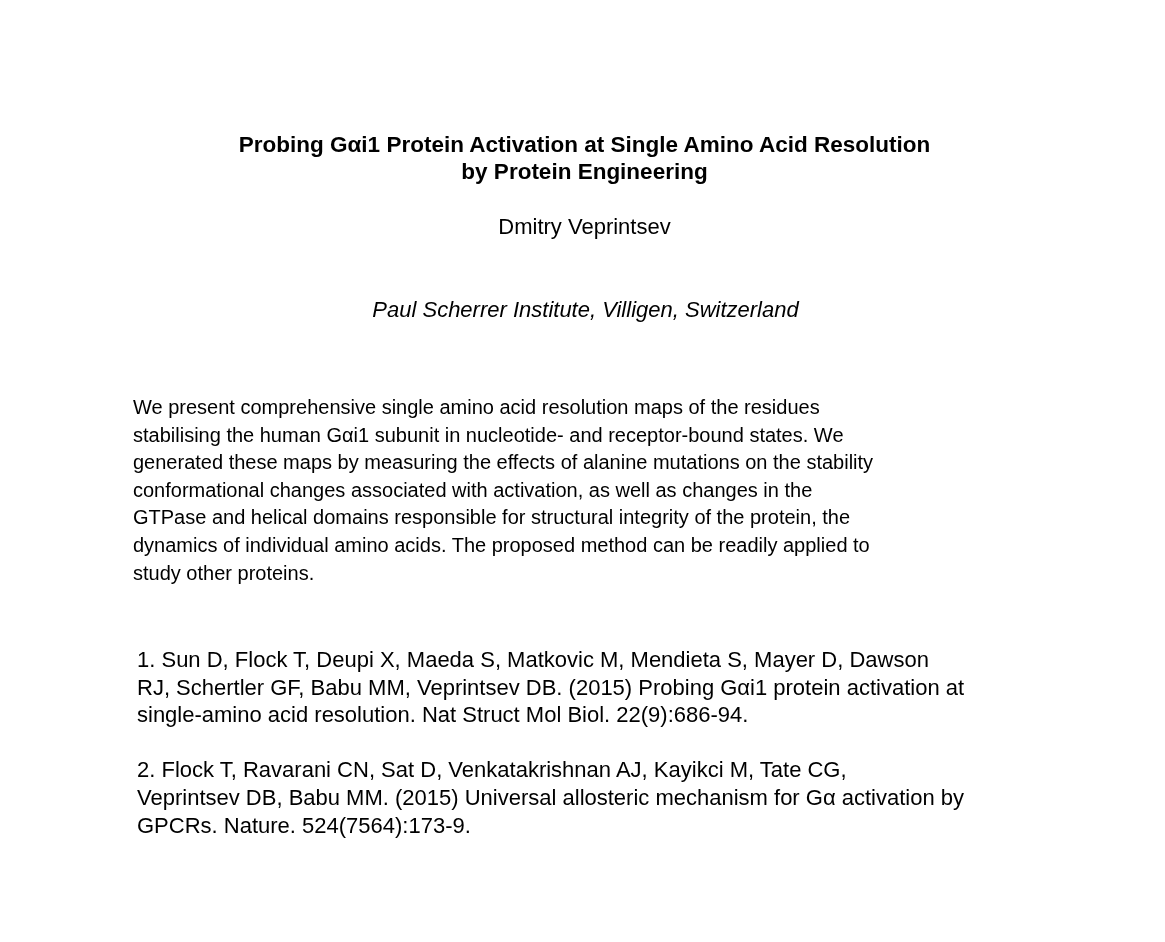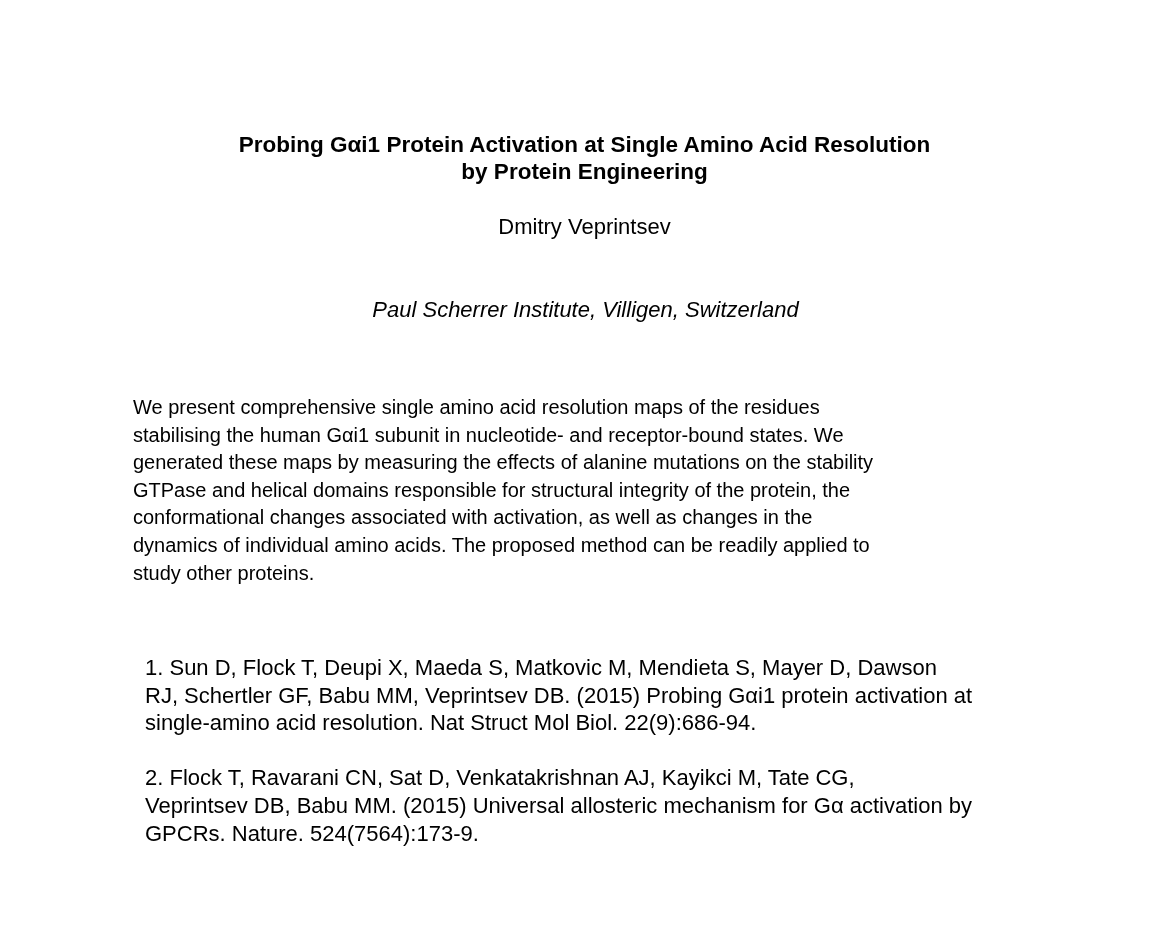--- a/index.html
+++ b/index.html
@@ -54,21 +54,21 @@
       left: 133px;
       font-size: 20px;
       line-height: 27.6px;
       margin: 0;
     }
     .abstract .line, .ref .line { display: block; white-space: nowrap; }
     .references {
       position: absolute;
       top: 642px;
       left: 133px;
-      margin: 12px;
+      margin: 4px;
       padding: 0;
       list-style: none;
     }
     .ref {
       font-size: 22px;
       line-height: 27.6px;
       margin: 0 0 27.6px 0;
     }
   </style>
 </head>
@@ -80,22 +80,22 @@
 </h1>
 
 <p class="author">Dmitry Veprintsev</p>
 
 <p class="affiliation">Paul Scherrer Institute, Villigen, Switzerland</p>
 
 <div class="abstract">
   <span class="line">We present comprehensive single amino acid resolution maps of the residues</span>
   <span class="line">stabilising the human Gαi1 subunit in nucleotide- and receptor-bound states. We</span>
   <span class="line">generated these maps by measuring the effects of alanine mutations on the stability</span>
+  <span class="line">conformational changes associated with activation, as well as changes in the</span>
   <span class="line">GTPase and helical domains responsible for structural integrity of the protein, the</span>
-  <span class="line">conformational changes associated with activation, as well as changes in the</span>
   <span class="line">dynamics of individual amino acids. The proposed method can be readily applied to</span>
   <span class="line">study other proteins.</span>
 </div>
 
 <ol class="references">
   <li class="ref">
     <span class="line">1.  Sun D, Flock T, Deupi X, Maeda S, Matkovic M, Mendieta S, Mayer D, Dawson</span>
     <span class="line">RJ, Schertler GF, Babu MM, Veprintsev DB. (2015) Probing Gαi1 protein activation at</span>
     <span class="line">single-amino acid resolution. Nat Struct Mol Biol. 22(9):686-94.</span>
   </li>

